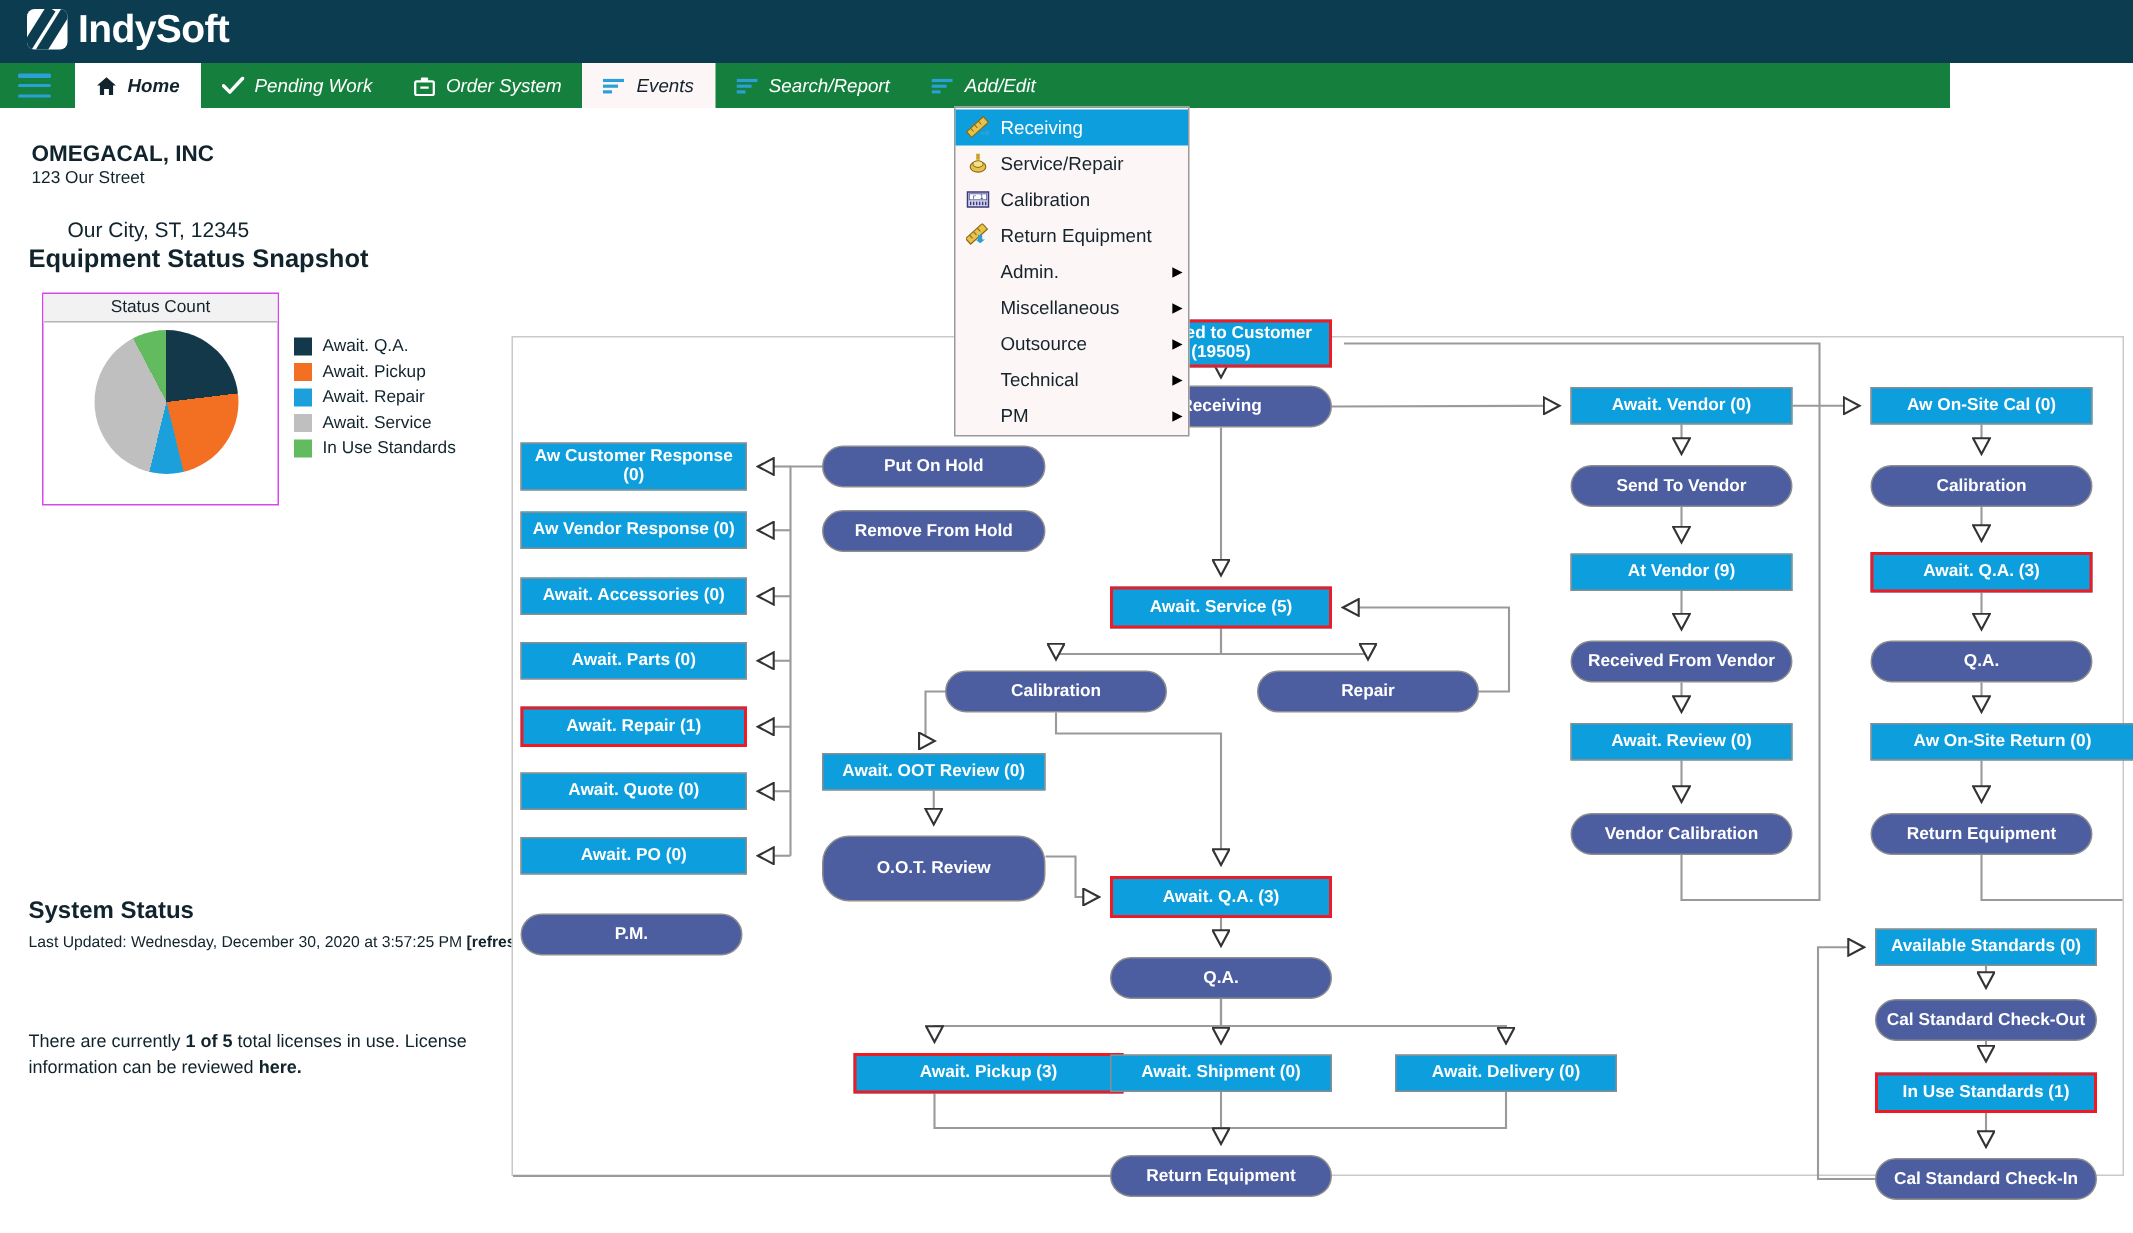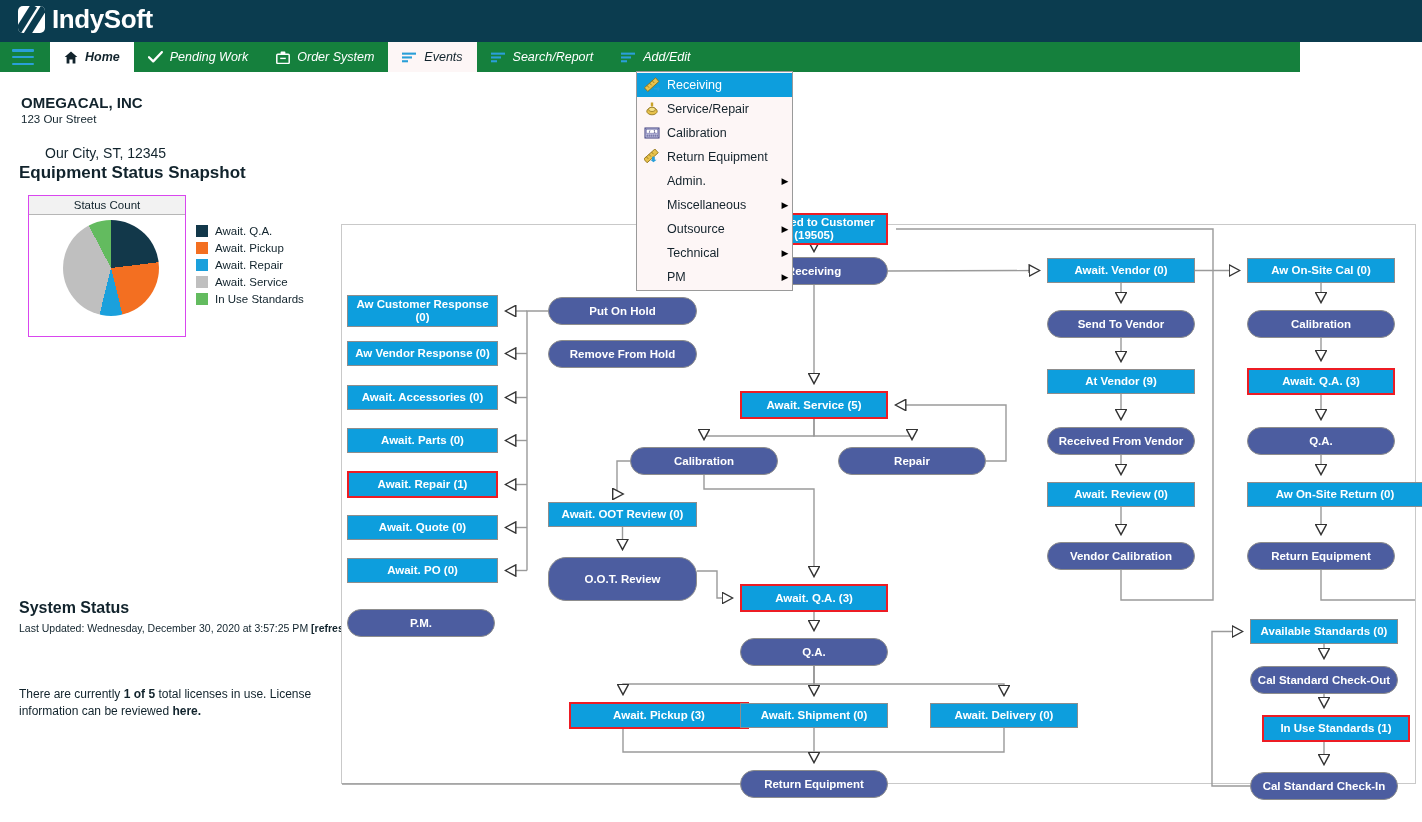--- a/index.html
+++ b/index.html
@@ -421,15 +421,15 @@
     <div class="node state" style="left: 1047px; top: 482px; width: 148px; height: 25px;">Await. Review (0)</div>
     <div class="node action" style="left: 1047px; top: 542px; width: 148px; height: 28px;">Vendor Calibration</div>
     <div class="node state" style="left: 1247px; top: 258px; width: 148px; height: 25px;">Aw On-Site Cal (0)</div>
     <div class="node action" style="left: 1247px; top: 310px; width: 148px; height: 28px;">Calibration</div>
     <div class="node state alert" style="left: 1247px; top: 368px; width: 148px; height: 27px;">Await. Q.A. (3)</div>
     <div class="node action" style="left: 1247px; top: 427px; width: 148px; height: 28px;">Q.A.</div>
     <div class="node state" style="left: 1247px; top: 482px; width: 176px; height: 25px;">Aw On-Site Return (0)</div>
     <div class="node action" style="left: 1247px; top: 542px; width: 148px; height: 28px;">Return Equipment</div>
     <div class="node state" style="left: 1250px; top: 619px; width: 148px; height: 25px;">Available Standards (0)</div>
     <div class="node action" style="left: 1250px; top: 666px; width: 148px; height: 28px;">Cal Standard Check-Out</div>
-    <div class="node state alert" style="left: 1250px; top: 715px; width: 148px; height: 27px; margin-left: 12px;">In Use Standards (1)</div>
+    <div class="node state alert" style="left: 1250px; top: 715px; width: 148px; height: 27px;">In Use Standards (1)</div>
     <div class="node action" style="left: 1250px; top: 772px; width: 148px; height: 28px;">Cal Standard Check-In</div>
   </div>
 
 </body></html>

